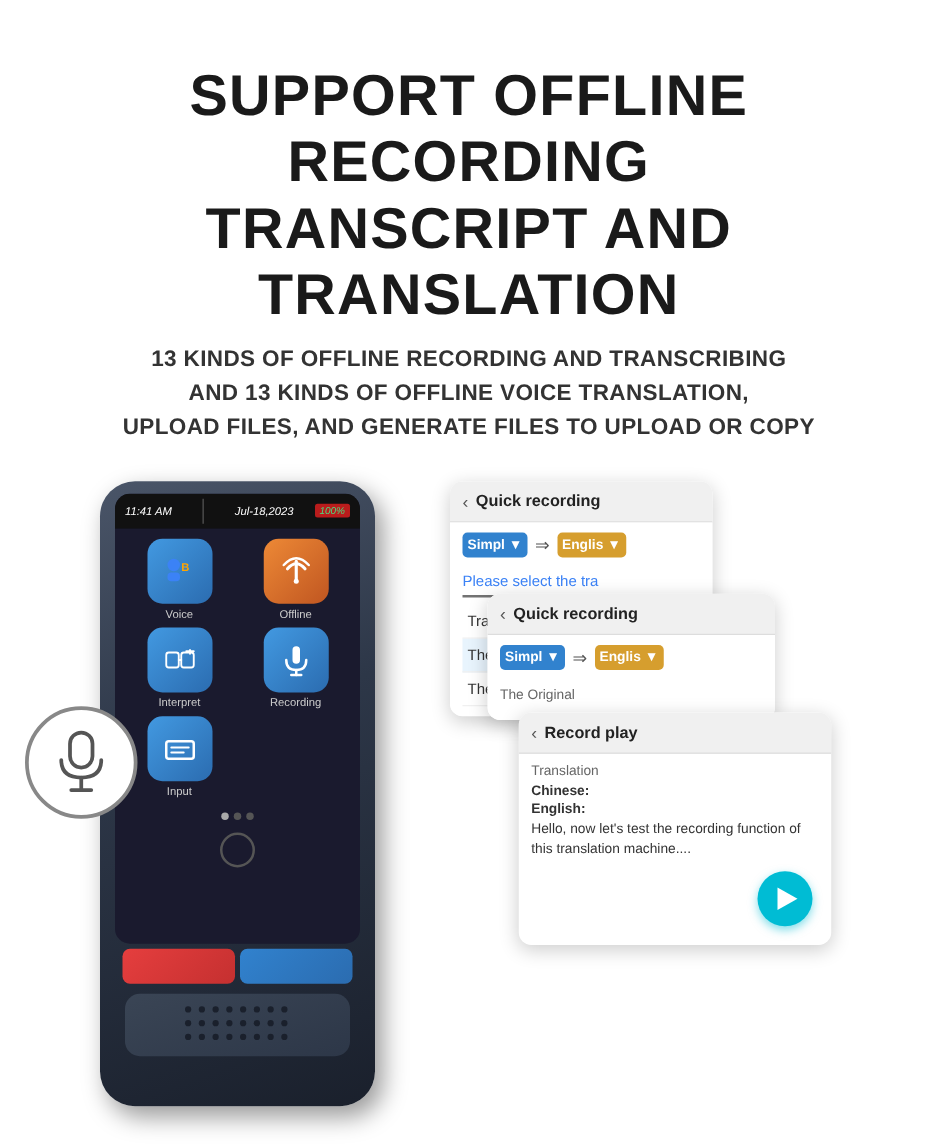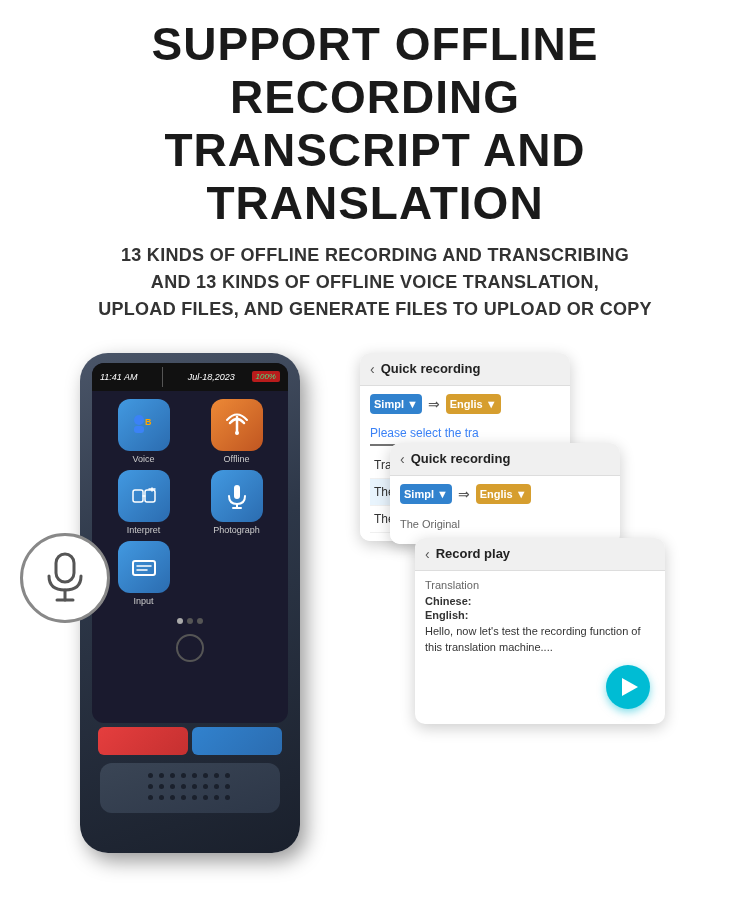--- a/index.html
+++ b/index.html
@@ -16,20 +16,21 @@
       width: 750px;
       height: 917px;
       background: #ffffff;
       position: relative;
     }
 
     
     .header-section {
       text-align: center;
       padding: 18px 30px 10px;
+      margin-top: 32px;
     }
 
     .main-title {
       font-size: 46px;
       font-weight: 900;
       color: #1a1a1a;
       line-height: 1.15;
       letter-spacing: 1px;
       text-transform: uppercase;
     }
@@ -464,21 +465,21 @@
             </div>
             <div class="app-item">
               <div class="app-icon-box app-icon-recording">
                 <svg width="28" height="28" viewBox="0 0 28 28">
                   <rect x="11" y="3" width="6" height="14" rx="3" fill="white"></rect>
                   <path d="M6 14 Q6 22 14 22 Q22 22 22 14" fill="none" stroke="white" stroke-width="2" stroke-linecap="round"></path>
                   <line x1="14" y1="22" x2="14" y2="26" stroke="white" stroke-width="2" stroke-linecap="round"></line>
                   <line x1="10" y1="26" x2="18" y2="26" stroke="white" stroke-width="2" stroke-linecap="round"></line>
                 </svg>
               </div>
-              <span class="app-label">Photograph</span>
+              <span class="app-label">Recording</span>
             </div>
             <div class="app-item">
               <div class="app-icon-box app-icon-input">
                 <svg width="28" height="28" viewBox="0 0 28 28">
                   <rect x="3" y="8" width="22" height="14" rx="2" fill="none" stroke="white" stroke-width="2"></rect>
                   <line x1="7" y1="13" x2="21" y2="13" stroke="white" stroke-width="1.5" stroke-linecap="round"></line>
                   <line x1="7" y1="17" x2="17" y2="17" stroke="white" stroke-width="1.5" stroke-linecap="round"></line>
                 </svg>
               </div>
               <span class="app-label">Input</span>

